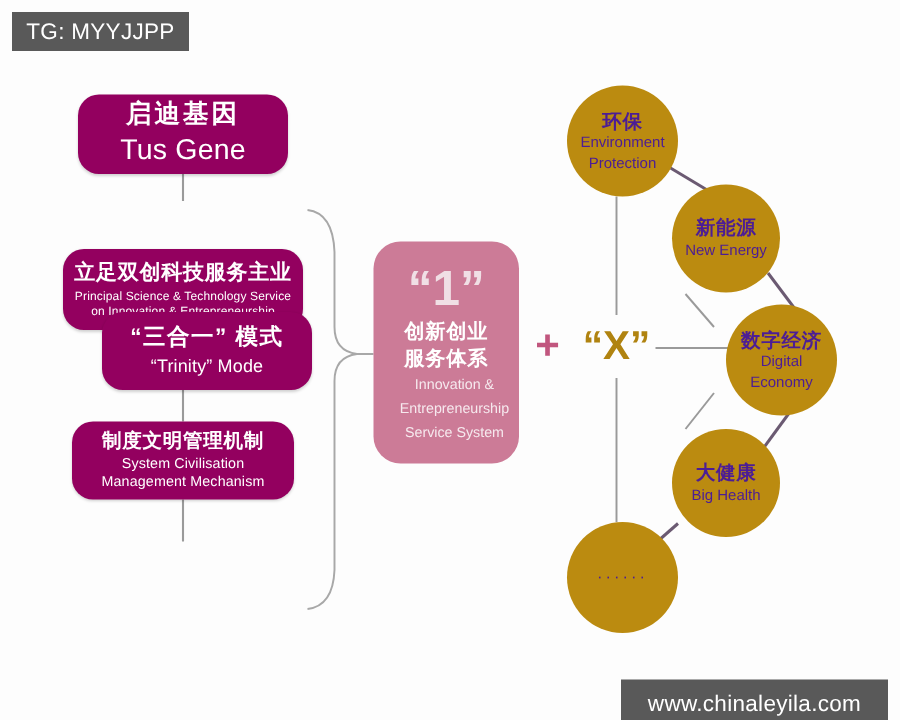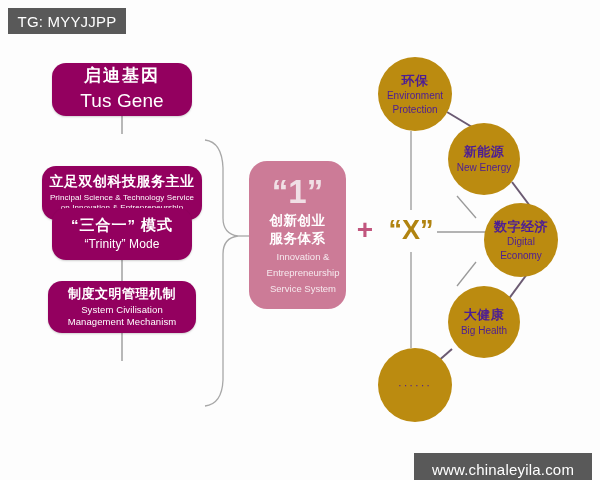--- a/index.html
+++ b/index.html
@@ -88,21 +88,21 @@
   }
 
   #box-1 { left: 52px;  top: 63px;  width: 140px; height: 53px; }
   #box-1 .cn { font-size: 17px; letter-spacing: 2px; }
   #box-1 .en { font-size: 19px; margin-top: 3px; }
 
   #box-2 { left: 42px;  top: 134px; width: 160px; height: 54px; margin-top: 32px; }
   #box-2 .cn { font-size: 14px; letter-spacing: 0.5px; }
   #box-2 .en { font-size: 8px; line-height: 1.25; }
 
-  #box-3 { left: 52px;  top: 208px; width: 140px; height: 52px; }
+  #box-3 { left: 68px;  top: 208px; width: 140px; height: 52px; }
   #box-3 .cn { font-size: 15px; }
   #box-3 .en { font-size: 12px; margin-top: 3px; }
 
   #box-4 { left: 48px;  top: 281px; width: 148px; height: 52px; }
   #box-4 .cn { font-size: 13px; letter-spacing: 0.5px; }
   #box-4 .en { font-size: 9.5px; line-height: 1.25; }
 
   #box-5 { left: 46px;  top: 361px; width: 152px; height: 50px; }
   #box-5 .cn { font-size: 14px; letter-spacing: 0.5px; }
   #box-5 .en { font-size: 11px; margin-top: 2px; }

